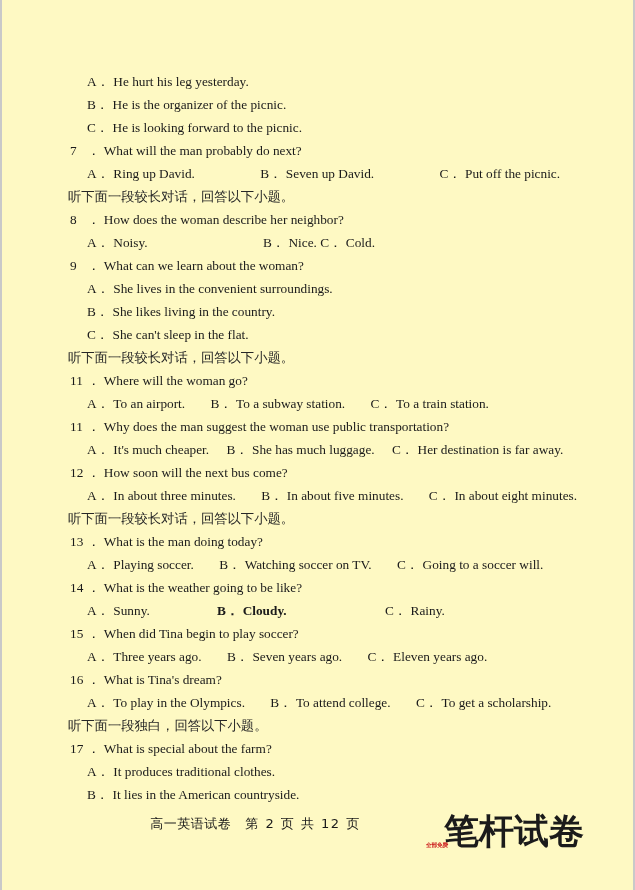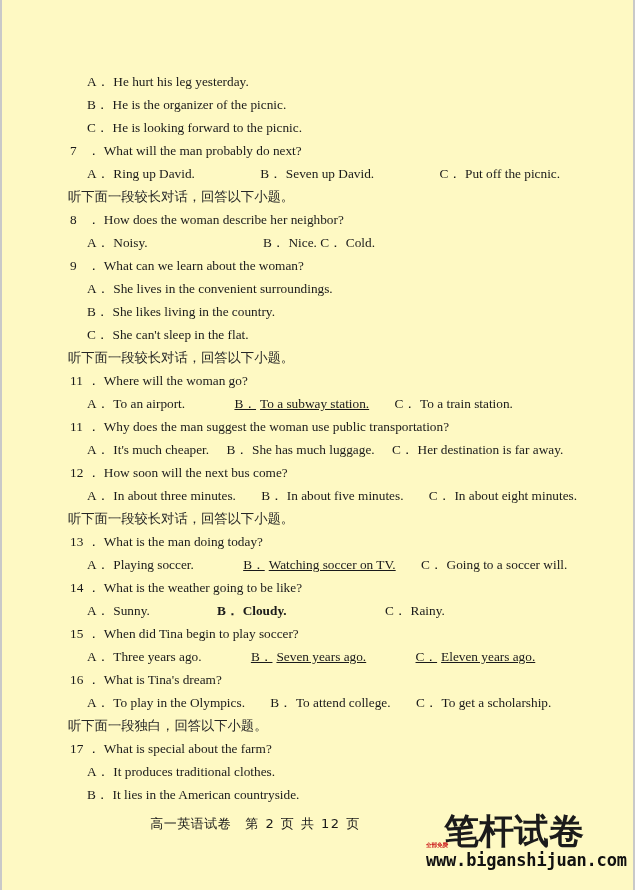--- a/index.html
+++ b/index.html
@@ -70,21 +70,21 @@
     white-space: nowrap;
   }
   .opt-label {
     letter-spacing: -0.3px;
   }
   .opt-text {
     margin-left: 4px;
   }
   
   .gap-wide   { margin-left: 62px; }
-  .gap-med    { margin-left: 46px; text-decoration: underline; }
+  .gap-med    { margin-left: 22px; }
   .gap-narrow { margin-left: 22px; }
   .gap-tiny   { margin-left: 14px; }
 
   .cn-line {
     position: relative;
     height: 23px;
     line-height: 23px;
     padding-left: 66px;
     font-size: 13.3px;
     font-family: "DejaVu Sans", "Liberation Sans", sans-serif;
@@ -273,15 +273,14 @@
 
   <div class="footer">
     <span class="footer-inner">
       <span class="footer-doc">高一英语试卷</span><span class="footer-pager">第 2 页 共 12 页</span>
     </span>
   </div>
 
   <div class="watermark">
     <div class="wm-badge">全部免费</div>
     <div class="wm-title">笔杆试卷</div>
-    <div class="wm-url">www.biganshijuan.com</div>
   </div>
 </div>
 
 </body></html>

